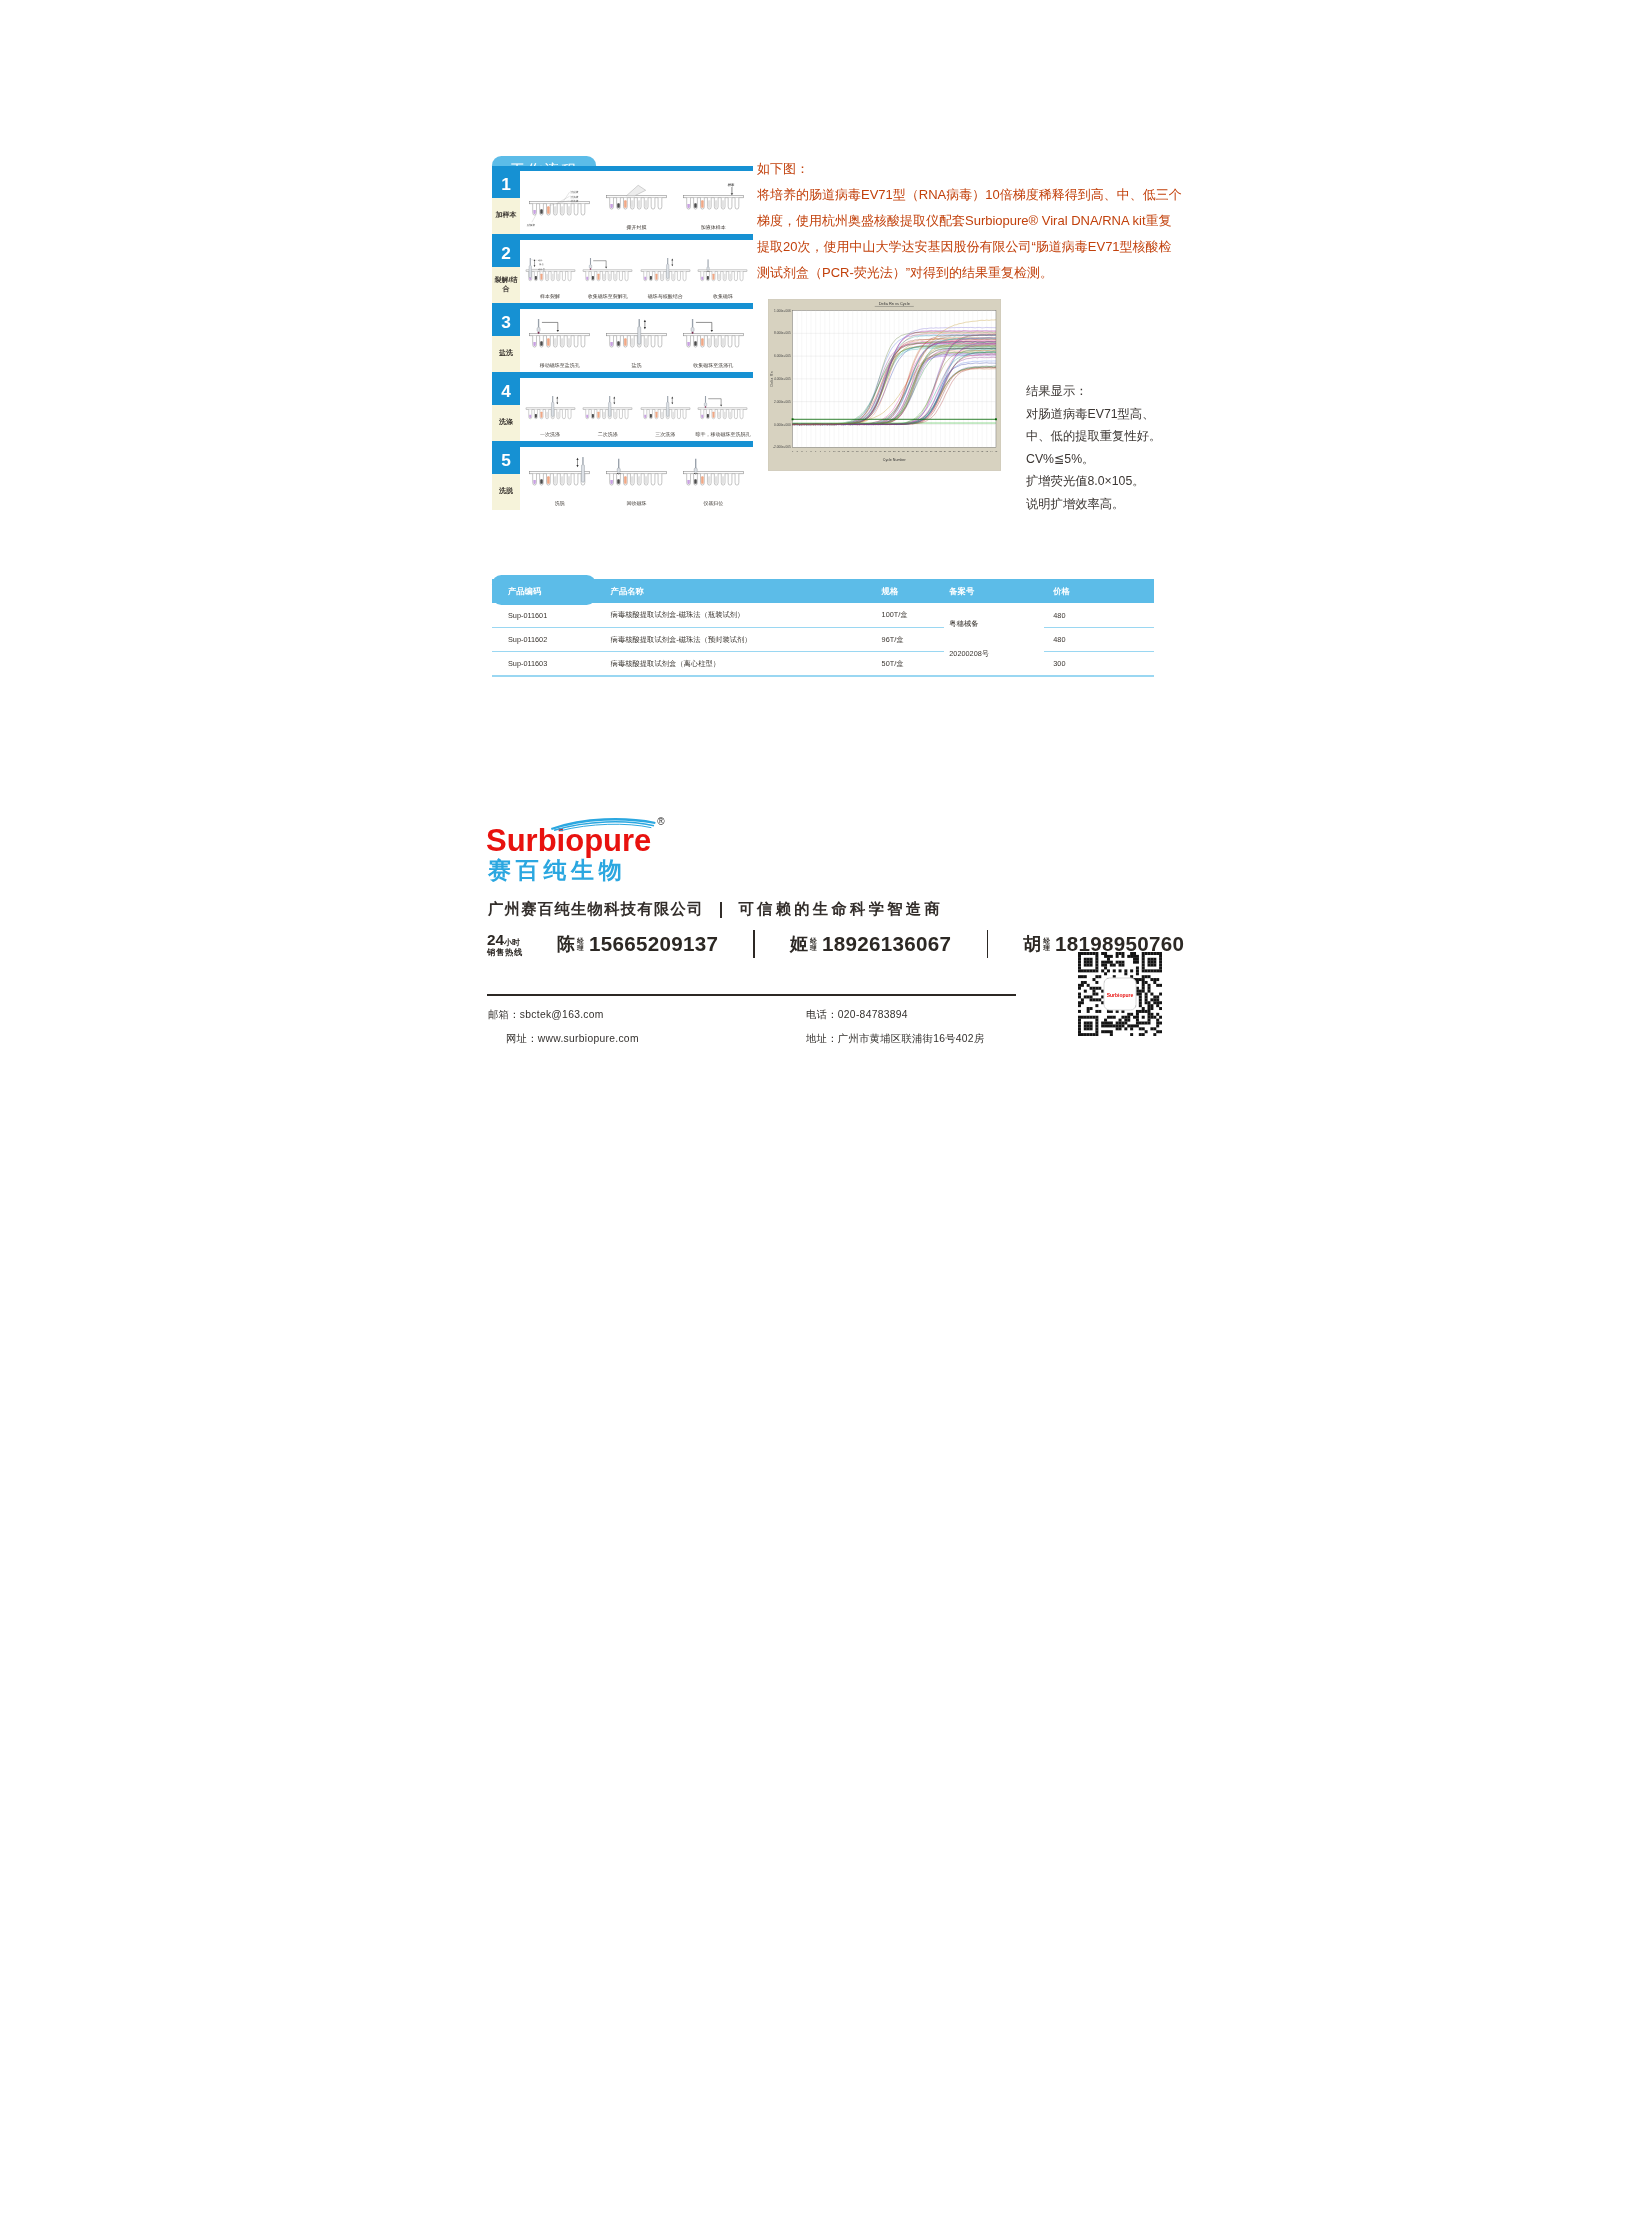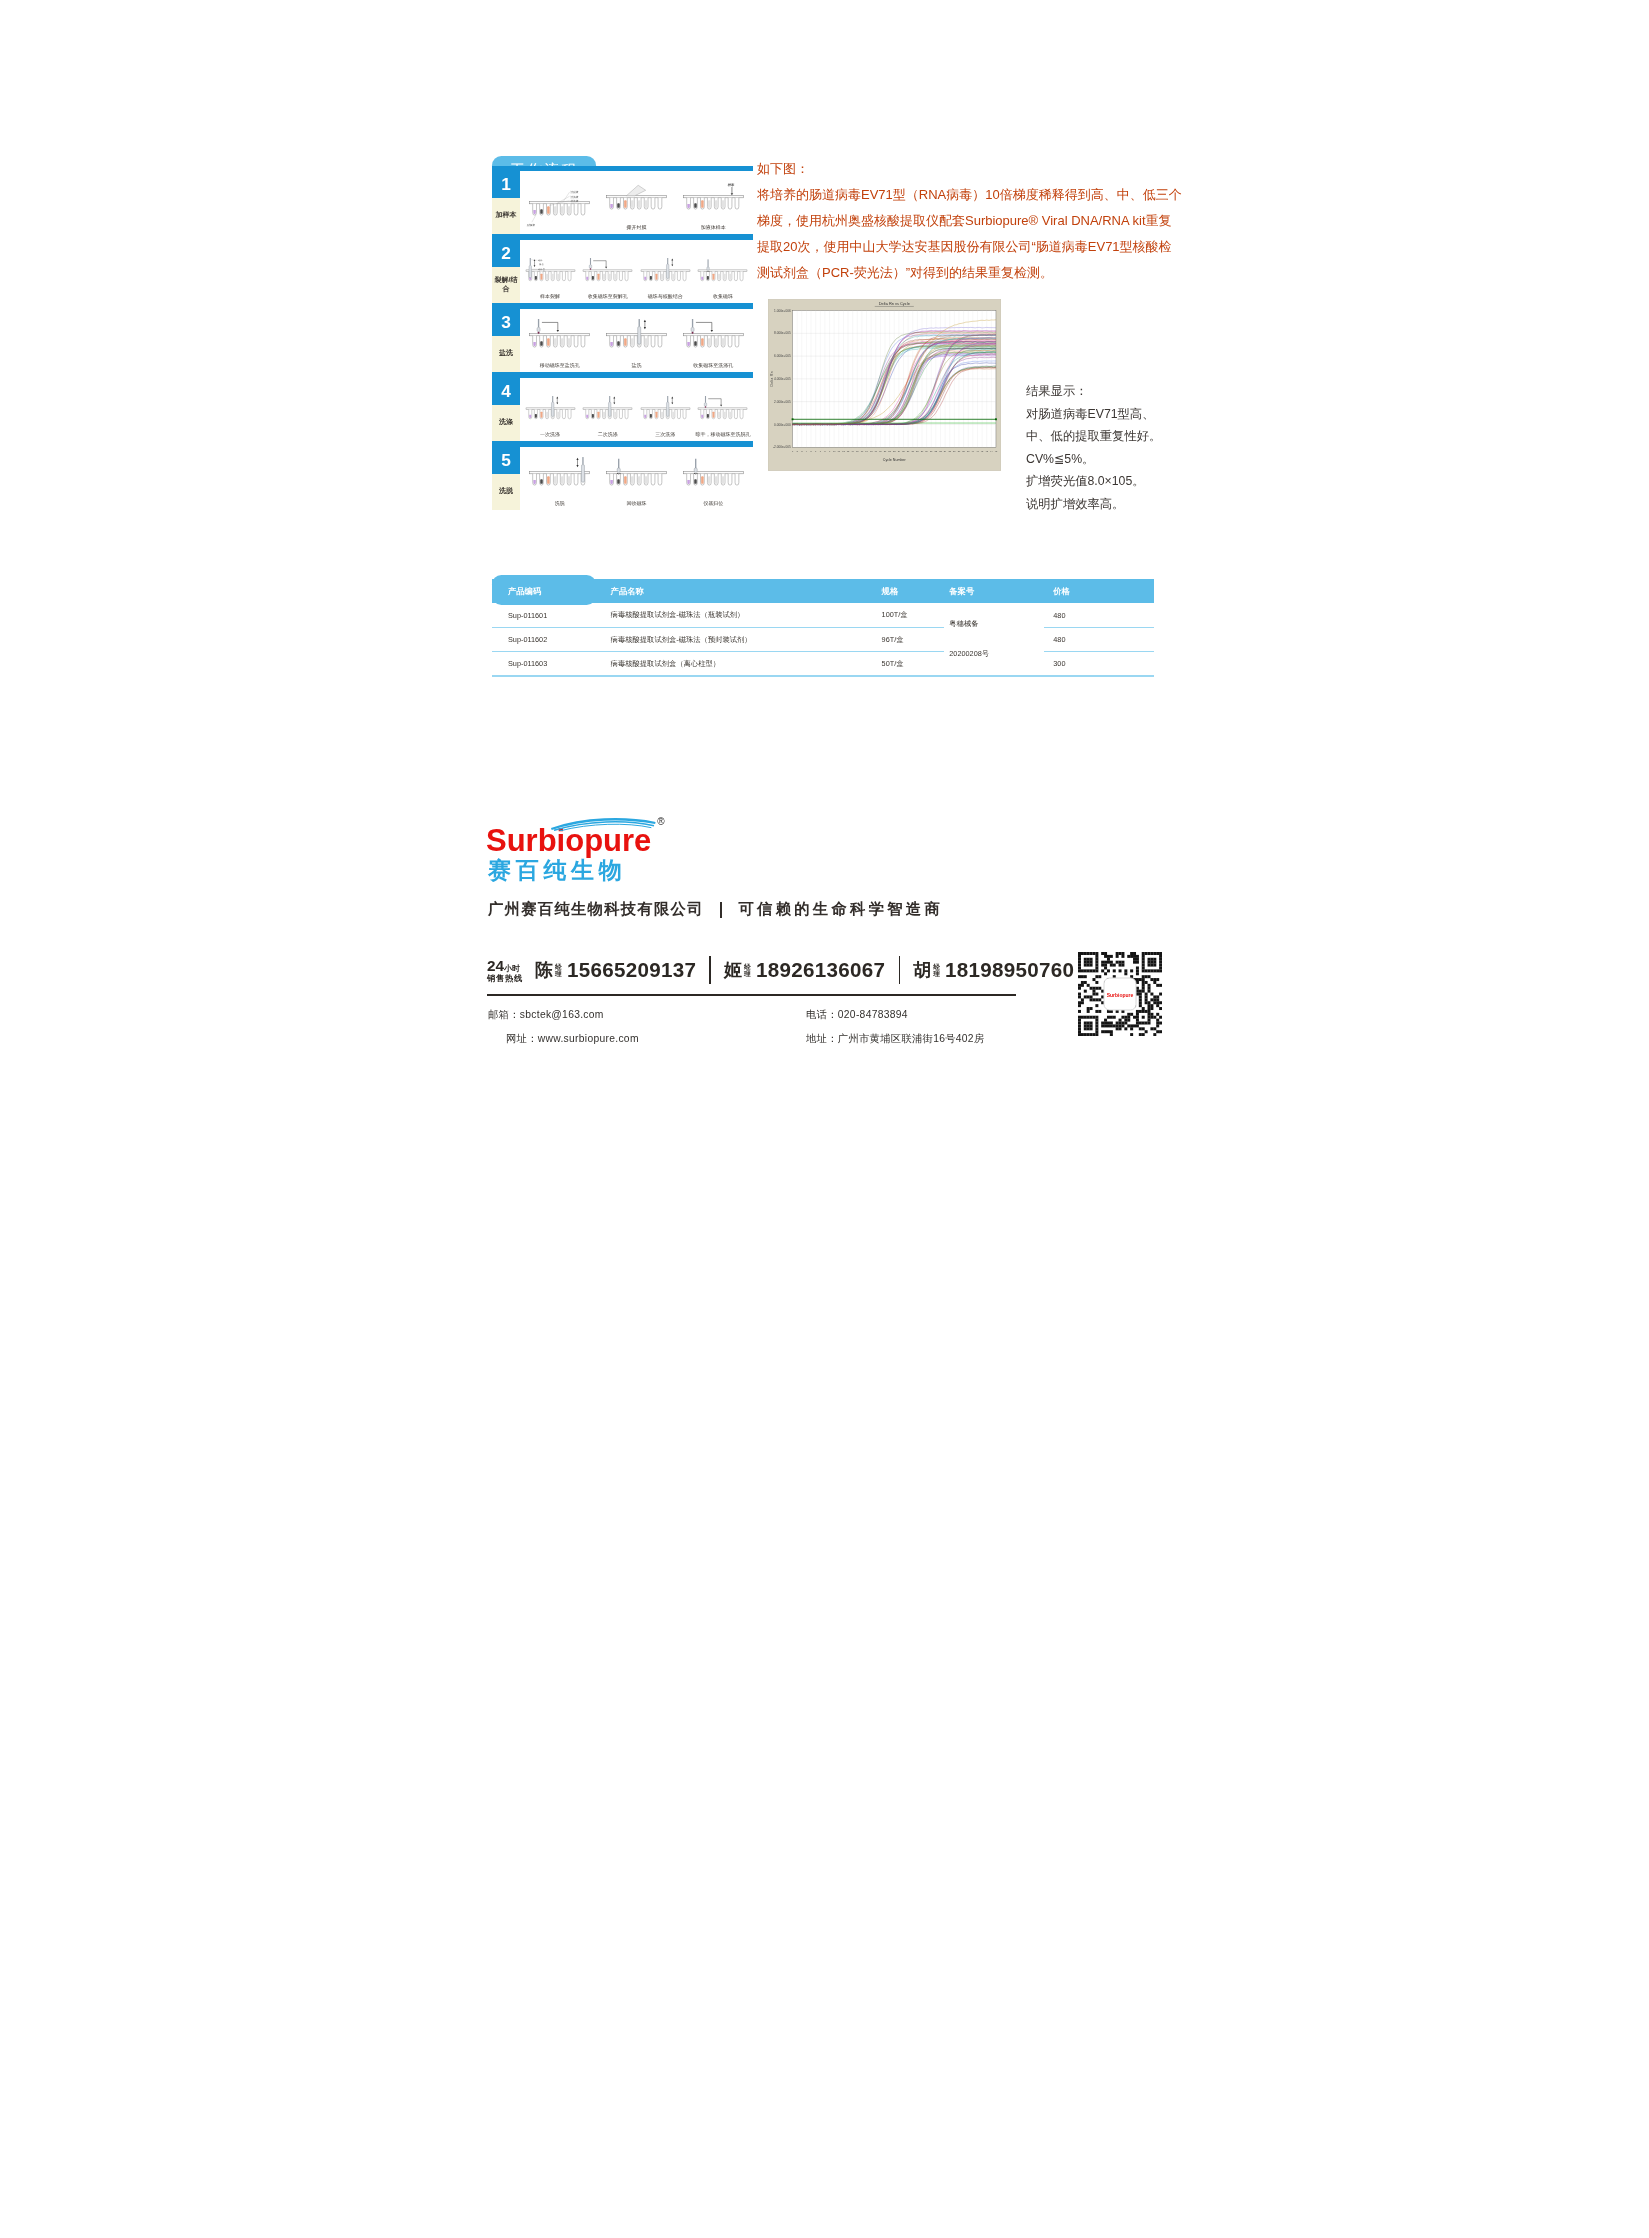--- a/index.html
+++ b/index.html
@@ -44,21 +44,21 @@
   .logo-en .inner{position:relative;display:inline-block;}
   .swoosh{position:absolute;left:64px;top:-10px;width:108px;height:16px;}
   .logo-reg{position:absolute;right:-13.3px;top:-8px;font-size:10px;color:#2a2a2a;font-weight:normal;}
   .logo-cn{position:absolute;left:76px;top:855px;font-size:23px;font-weight:bold;color:#2BA7E0;letter-spacing:4.7px;}
 
   .company-line{position:absolute;left:76px;top:899px;display:flex;align-items:center;
                 font-size:15.3px;font-weight:600;color:#322d2a;letter-spacing:1.3px;}
   .divider-bar{width:2.7px;height:16px;background:#322d2a;margin:0 16px;}
   .slogan{letter-spacing:3.3px;}
 
-  .hotline{position:absolute;left:75px;top:956px;display:flex;align-items:center;color:#2c2824;}
+  .hotline{position:absolute;left:75px;top:930px;display:flex;align-items:center;color:#2c2824;gap:22px;}
   .hl-label{margin-right:12px;line-height:1.05;}
   .hl-24{font-size:15.3px;font-weight:bold;}
   .hl-sm{font-size:8px;font-weight:bold;}
   .hl-line2{font-size:8.3px;font-weight:bold;letter-spacing:0.7px;}
   .hl-group{display:flex;align-items:center;}
   .hl-name{font-size:18px;font-weight:bold;}
   .hl-title{width:8.6px;font-size:6.7px;line-height:1.05;margin:0 3.3px 0 2px;font-weight:bold;word-break:break-all;}
   .hl-phone{font-size:20.6px;font-weight:bold;letter-spacing:0.3px;}
   .hl-sep{width:1.3px;height:28px;background:#2c2824;margin:0 13.3px;flex:none;}
 

